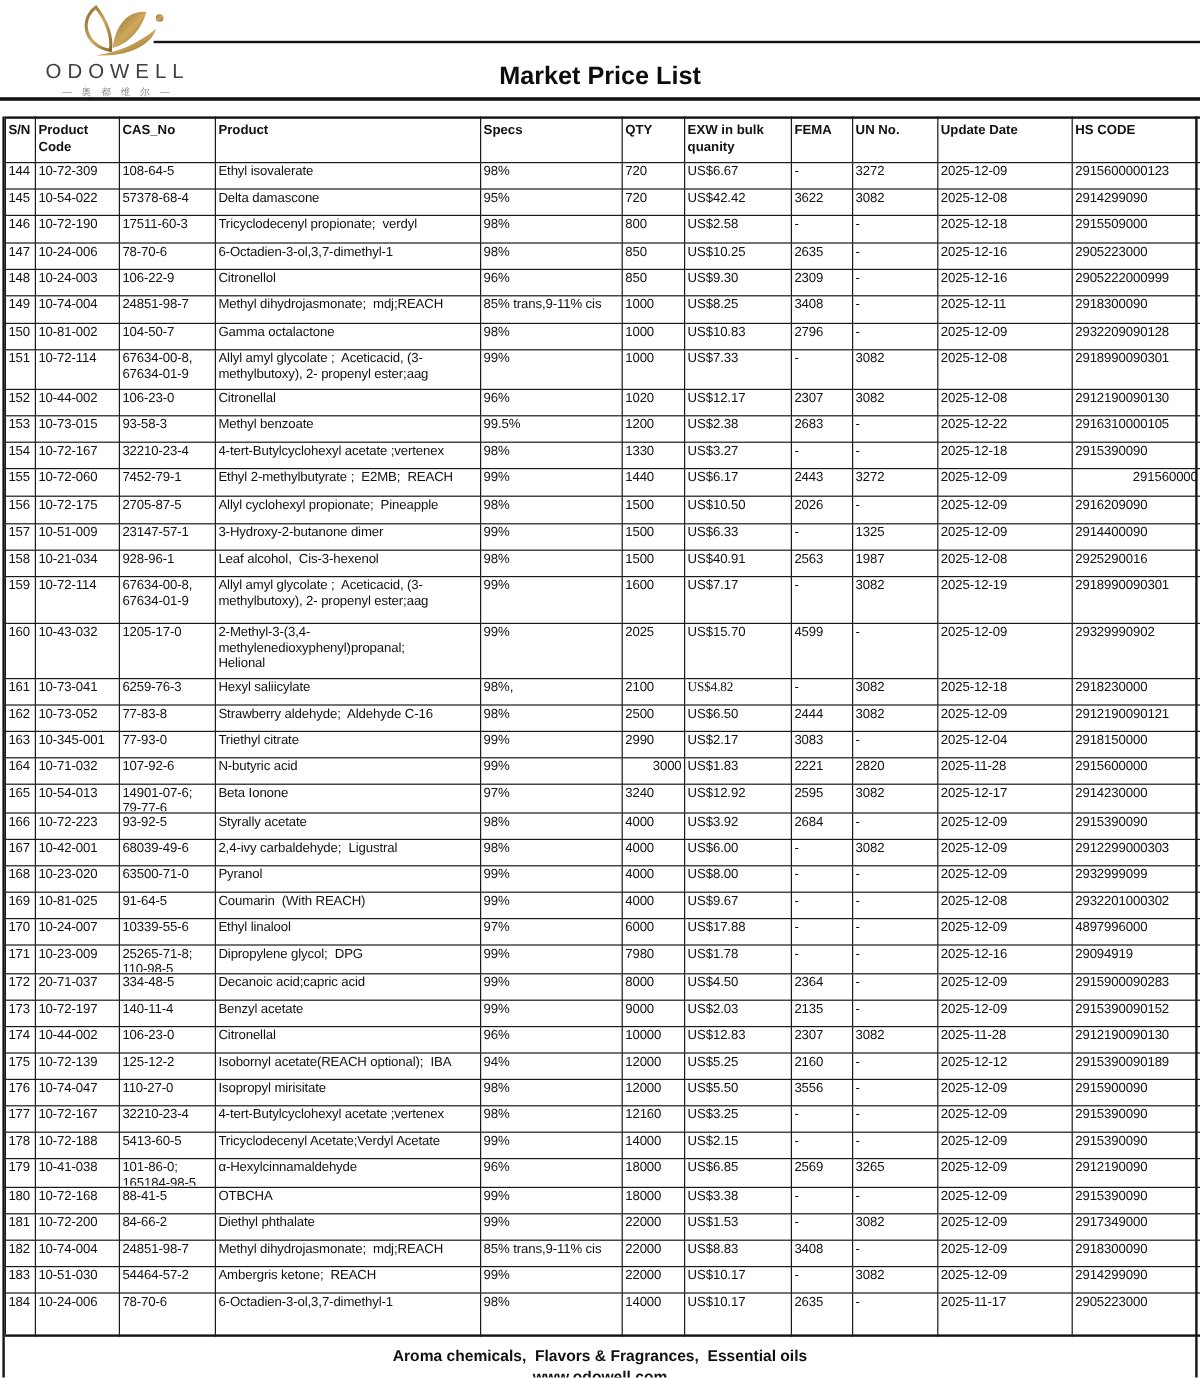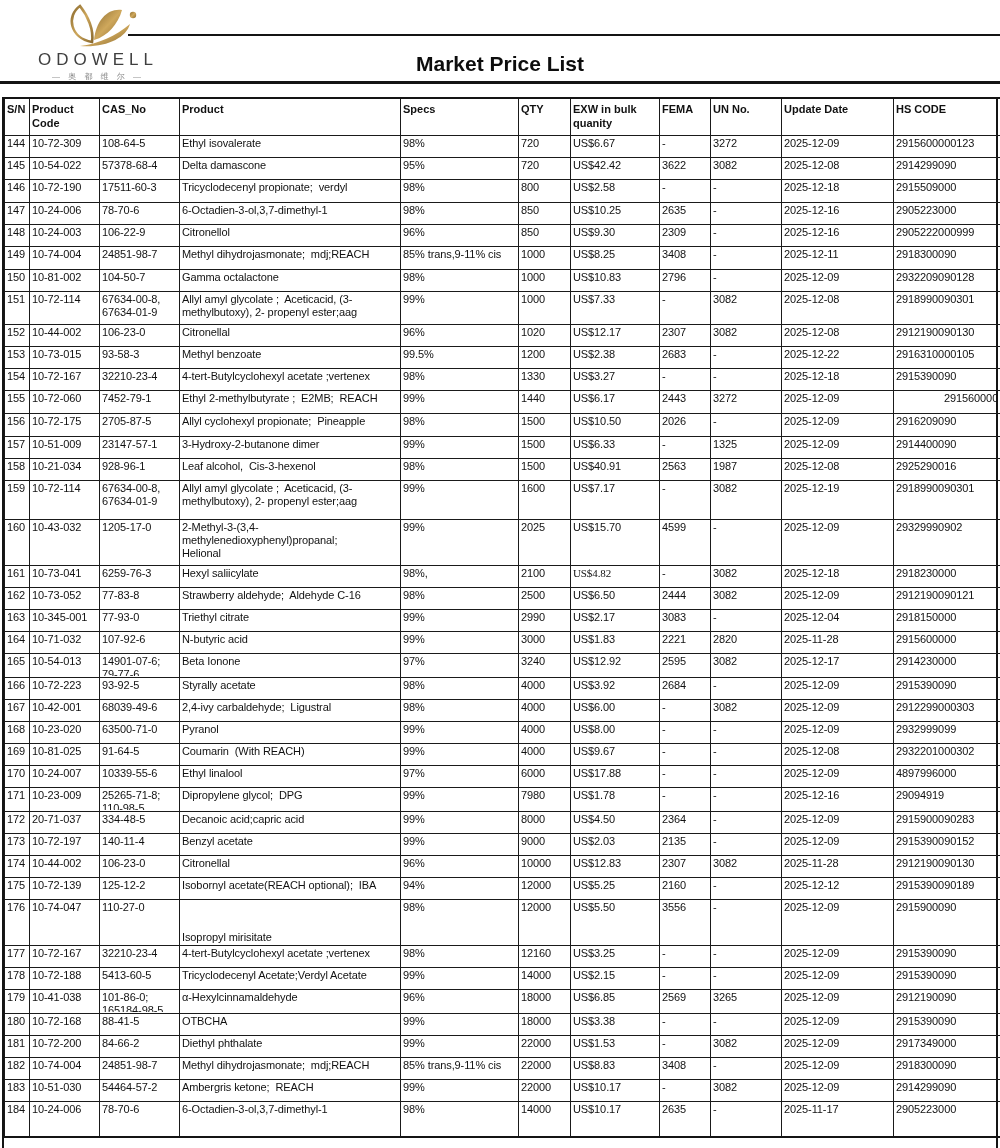--- a/index.html
+++ b/index.html
@@ -829,21 +829,21 @@
           <td>
             <div class="c" style="max-height: 20px;">107-92-6</div>
           </td>
           <td>
             <div class="c" style="max-height: 20px;">N-butyric acid</div>
           </td>
           <td>
             <div class="c" style="max-height: 20px;">99%</div>
           </td>
           <td>
-            <div class="c" style="max-height: 20px;">3000</div>
+            <div class="c" style="max-height: 20px; text-align: right;">3000</div>
           </td>
           <td>
             <div class="c" style="max-height: 20px;">US$1.83</div>
           </td>
           <td>
             <div class="c" style="max-height: 20px;">2221</div>
           </td>
           <td>
             <div class="c" style="max-height: 20px;">2820</div>
           </td>
@@ -1245,21 +1245,21 @@
           <td>
             <div class="c" style="max-height: 20px;">176</div>
           </td>
           <td>
             <div class="c" style="max-height: 20px;">10-74-047</div>
           </td>
           <td>
             <div class="c" style="max-height: 20px;">110-27-0</div>
           </td>
           <td>
-            <div class="c" style="max-height: 20px; margin-top: 30px;">Isopropyl mirisitate</div>
+            <div class="c" style="max-height: 20px;">Isopropyl mirisitate</div>
           </td>
           <td>
             <div class="c" style="max-height: 20px;">98%</div>
           </td>
           <td>
             <div class="c" style="max-height: 20px;">12000</div>
           </td>
           <td>
             <div class="c" style="max-height: 20px;">US$5.50</div>
           </td>

